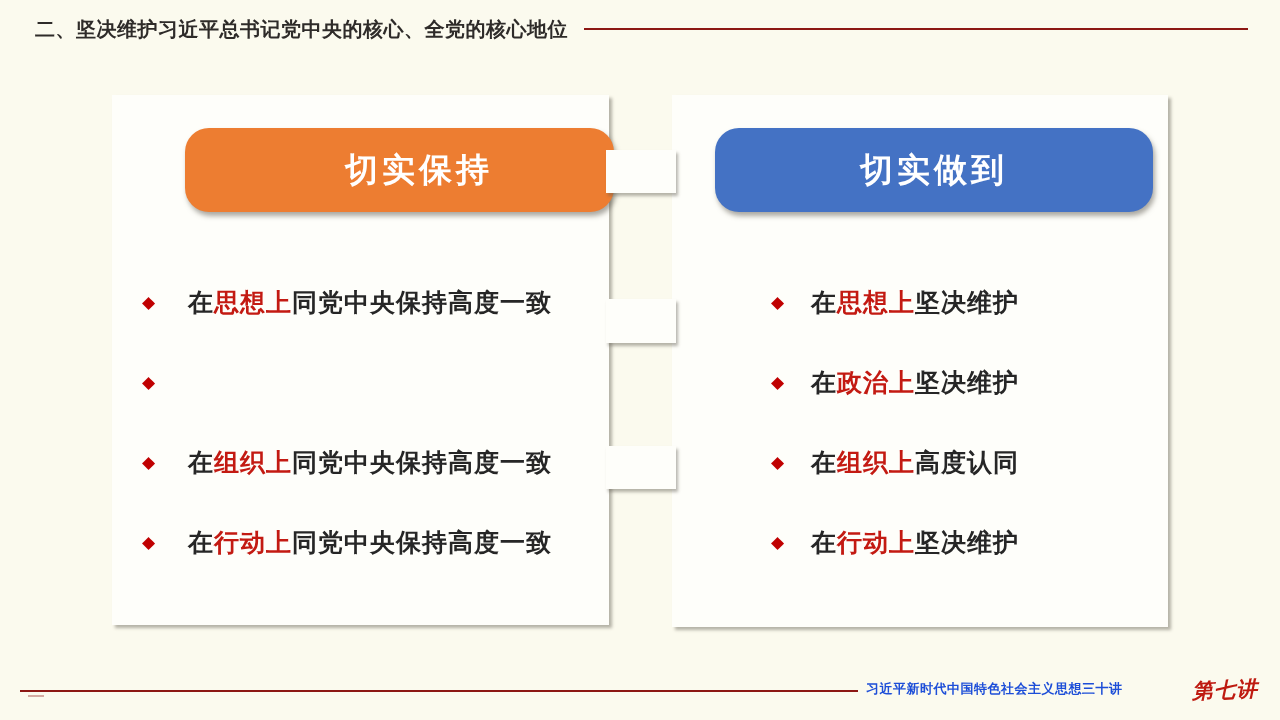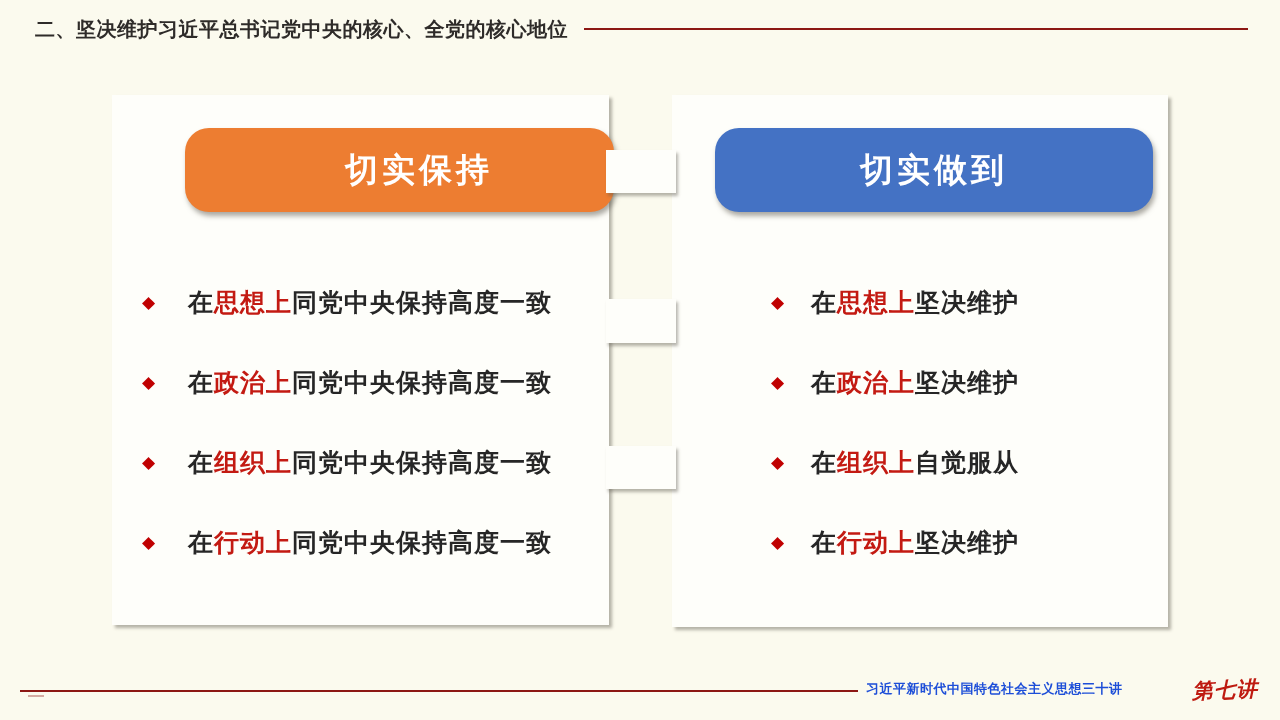--- a/index.html
+++ b/index.html
@@ -76,21 +76,20 @@
     <div class="pill pill-orange">
       <span class="pill-label">切实保持</span>
     </div>
 
     <div class="row row-1">
       <span class="diamond">◆</span>
       <span class="txt"><span>在</span><span class="red">思想上</span><span>同党中央保持高度一致</span></span>
     </div>
     <div class="row row-2">
       <span class="diamond">◆</span>
-      <span class="txt"><span>在</span><span class="red">政治上</span><span>同党中央保持高度一致</span></span>
     </div>
     <div class="row row-3">
       <span class="diamond">◆</span>
       <span class="txt"><span>在</span><span class="red">组织上</span><span>同党中央保持高度一致</span></span>
     </div>
     <div class="row row-4">
       <span class="diamond">◆</span>
       <span class="txt"><span>在</span><span class="red">行动上</span><span>同党中央保持高度一致</span></span>
     </div>
   </section>
@@ -103,21 +102,21 @@
     <div class="row row-1">
       <span class="diamond">◆</span>
       <span class="txt"><span>在</span><span class="red">思想上</span><span>坚决维护</span></span>
     </div>
     <div class="row row-2">
       <span class="diamond">◆</span>
       <span class="txt"><span>在</span><span class="red">政治上</span><span>坚决维护</span></span>
     </div>
     <div class="row row-3">
       <span class="diamond">◆</span>
-      <span class="txt"><span>在</span><span class="red">组织上</span><span>自觉服从</span></span>
+      <span class="txt"><span>在</span><span class="red">组织上</span><span>高度认同</span></span>
     </div>
     <div class="row row-4">
       <span class="diamond">◆</span>
       <span class="txt"><span>在</span><span class="red">行动上</span><span>坚决维护</span></span>
     </div>
   </section>
 
   <div class="footer-rule"></div>
   <div class="footer-tick"></div>
   <div class="footer-course">习近平新时代中国特色社会主义思想三十讲</div>

